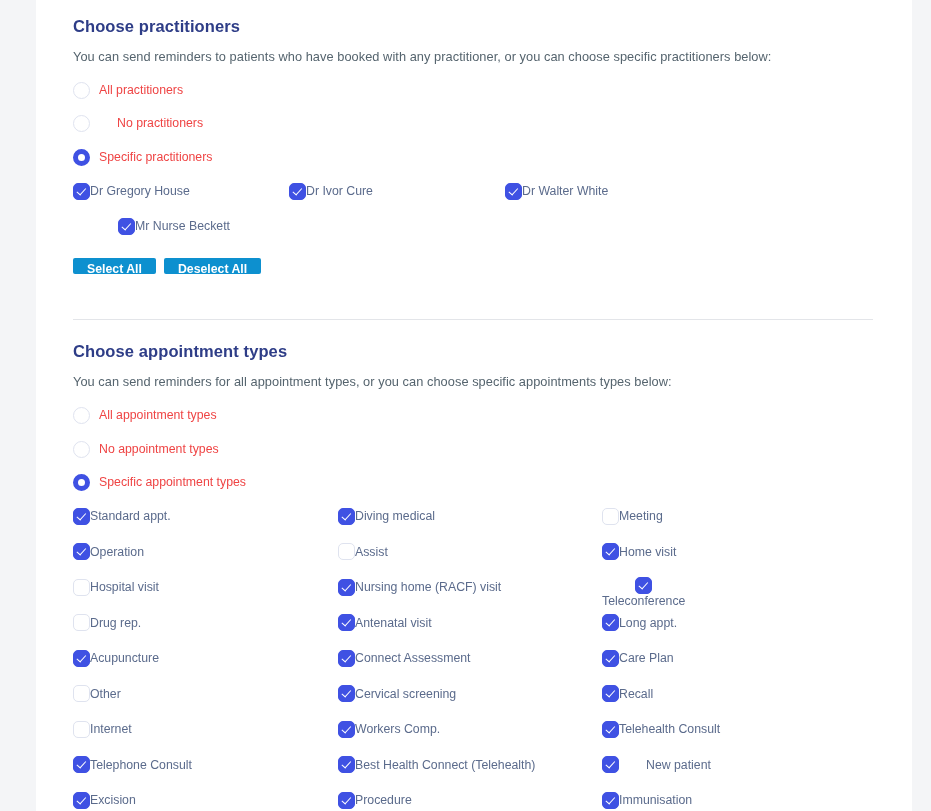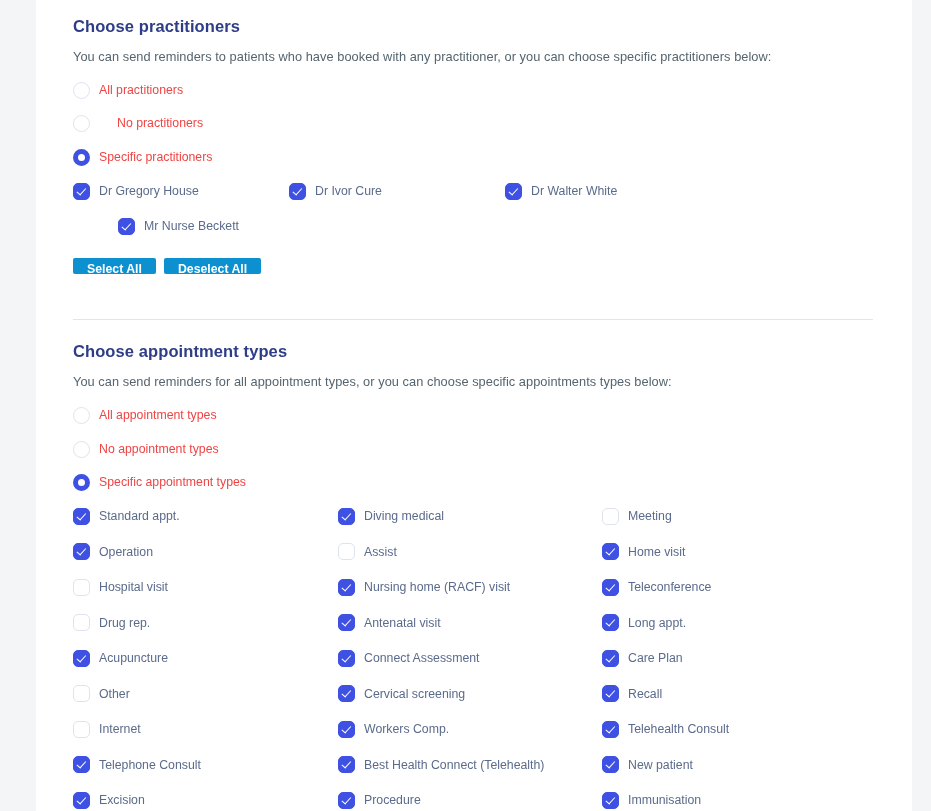--- a/index.html
+++ b/index.html
@@ -112,21 +112,20 @@
     position: absolute;
     left: 4.6px;
     top: 2.0px;
     width: 3.8px;
     height: 7.6px;
     border: solid #ffffff;
     border-width: 0 1.9px 1.9px 0;
     transform: rotate(42deg);
   }
   .cb-label {
-    margin-left: 9px;
     font-size: 12.3px;
     color: #5b6b8c;
     white-space: nowrap;
   }
 
   
   .btn-row {
     display: flex;
   }
   .btn {
@@ -305,41 +304,41 @@
             <span class="cb-label">Procedure</span>
           </div>
           <div class="cb-row abs" style="left: 529px; top: 506px;">
             <span class="cb off"></span>
             <span class="cb-label">Meeting</span>
           </div>
           <div class="cb-row abs" style="left: 529px; top: 541.5px;">
             <span class="cb on"></span>
             <span class="cb-label">Home visit</span>
           </div>
-          <div class="cb-row abs" style="left: 529px; top: 577px;">
+          <div class="cb-row abs" style="left: 529px; top: 577px; flex-direction: column;">
             <span class="cb on"></span>
             <span class="cb-label">Teleconference</span>
           </div>
           <div class="cb-row abs" style="left: 529px; top: 612.5px;">
             <span class="cb on"></span>
             <span class="cb-label">Long appt.</span>
           </div>
           <div class="cb-row abs" style="left: 529px; top: 648px;">
             <span class="cb on"></span>
             <span class="cb-label">Care Plan</span>
           </div>
           <div class="cb-row abs" style="left: 529px; top: 683.5px;">
             <span class="cb on"></span>
             <span class="cb-label">Recall</span>
           </div>
           <div class="cb-row abs" style="left: 529px; top: 719px;">
             <span class="cb on"></span>
             <span class="cb-label">Telehealth Consult</span>
           </div>
-          <div class="cb-row abs" style="left: 529px; top: 754.5px;">
+          <div class="cb-row abs" style="left: 529px; top: 754.5px; gap: 27px;">
             <span class="cb on"></span>
             <span class="cb-label">New patient</span>
           </div>
           <div class="cb-row abs" style="left: 529px; top: 790px;">
             <span class="cb on"></span>
             <span class="cb-label">Immunisation</span>
           </div>
         </div>
     </div>
 

